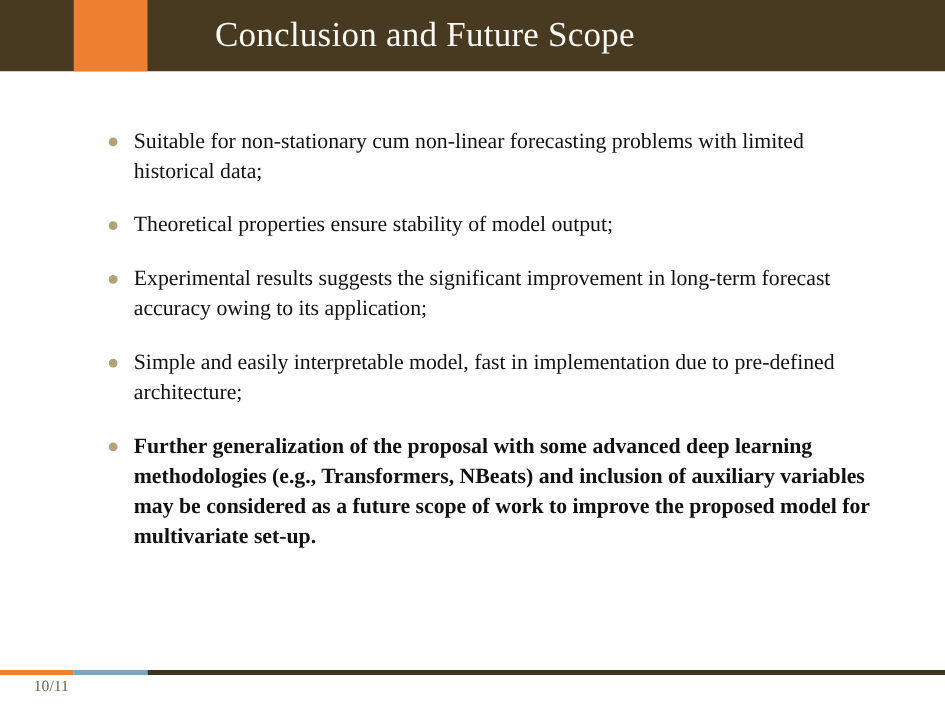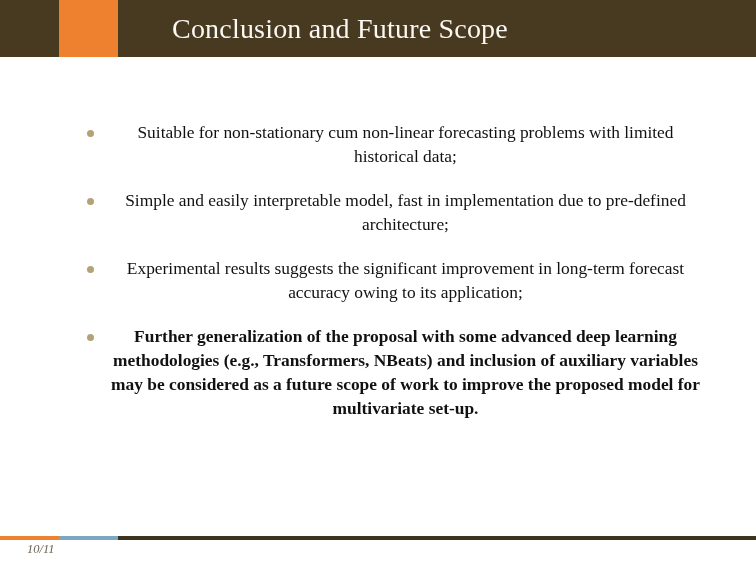--- a/index.html
+++ b/index.html
@@ -74,22 +74,21 @@
     height: 7px;
     border-radius: 50%;
     background: #b3a177;
   }
   .bullet-text {
     display: block;
     color: #111111;
     font-family: "Liberation Serif", "DejaVu Serif", serif;
     font-size: 17.4px;
     line-height: 24px;
-    text-align: center;
-    margin-top: 20px;
+    text-align: left;
   }
 
   
   .footer-rule {
     position: absolute;
     left: 0;
     top: 536px;
     width: 756px;
     height: 4px;
   }
@@ -104,49 +103,52 @@
 
   .page-number {
     position: absolute;
     left: 27px;
     top: 541px;
     color: #6b6355;
     font-family: "Liberation Serif", "DejaVu Serif", serif;
     font-size: 12.5px;
     line-height: 16px;
     white-space: nowrap;
-    font-style: italic;
   }
 </style>
 </head>
 <body>
 
 <div class="slide">
 
   <div class="header-bar">
     <div class="header-accent"></div>
     <div class="slide-title">Conclusion and Future Scope</div>
   </div>
 
   <div class="content">
 
     <div class="bullet-item">
       <span class="bullet-dot"></span>
       <span class="bullet-text">Suitable for non-stationary cum non-linear forecasting problems with limited historical data;</span>
     </div>
 
-
     <div class="bullet-item">
       <span class="bullet-dot"></span>
-      <span class="bullet-text">Simple and easily interpretable model, fast in implementation due to pre-defined architecture;</span>
+      <span class="bullet-text">Theoretical properties ensure stability of model output;</span>
     </div>
 
     <div class="bullet-item">
       <span class="bullet-dot"></span>
       <span class="bullet-text">Experimental results suggests the significant improvement in long-term forecast accuracy owing to its application;</span>
+    </div>
+
+    <div class="bullet-item">
+      <span class="bullet-dot"></span>
+      <span class="bullet-text">Simple and easily interpretable model, fast in implementation due to pre-defined architecture;</span>
     </div>
 
 
     <div class="bullet-item">
       <span class="bullet-dot"></span>
       <span class="bullet-text">Further generalization of the proposal with some advanced deep learning methodologies (e.g., Transformers, NBeats) and inclusion of auxiliary variables may be considered as a future scope of work to improve the proposed model for multivariate set-up.</span>
     </div>
 
   </div>
 

